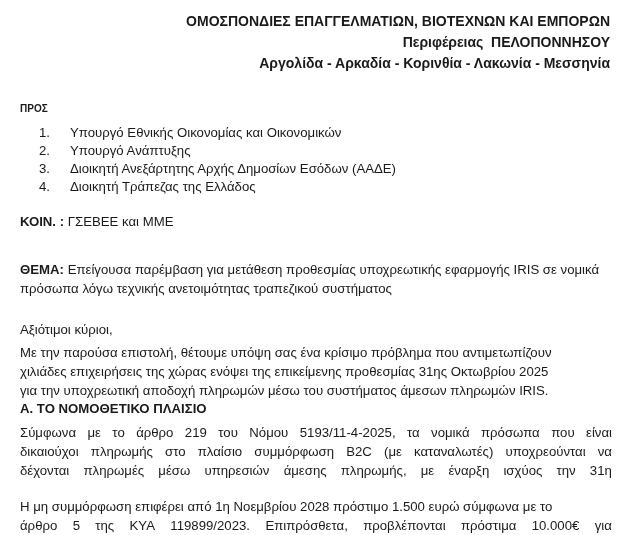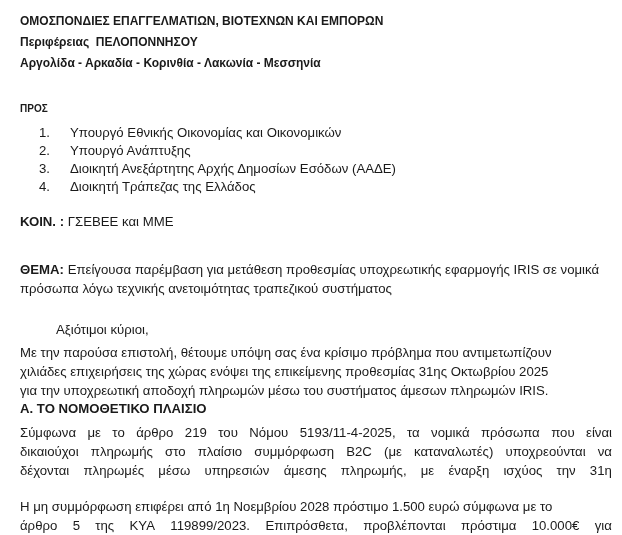--- a/index.html
+++ b/index.html
@@ -16,23 +16,23 @@
       color: #1a1a1a;
       font-size: 13.2px;
     }
     .page {
       position: absolute;
       left: 20px;
       top: 0;
       width: 590px;
     }
     .header {
-      text-align: left;
+      text-align: right;
       font-weight: bold;
-      font-size: 12px;
+      font-size: 14px;
       line-height: 21px;
       position: absolute;
       top: 11px;
       left: 0;
       width: 590px;
     }
     .header div { margin: 0; }
     .pros {
       position: absolute;
       top: 103px;
@@ -73,21 +73,20 @@
       top: 260px;
       left: 0;
       width: 590px;
       line-height: 19px;
     }
     .thema b { font-weight: bold; }
     .greeting {
       position: absolute;
       top: 322px;
       left: 0;
-      margin-left: 36px;
     }
     .para {
       position: absolute;
       left: 0;
       width: 592px;
       line-height: 19px;
     }
     .p1 { top: 343px; }
     .section-title {
       position: absolute;

